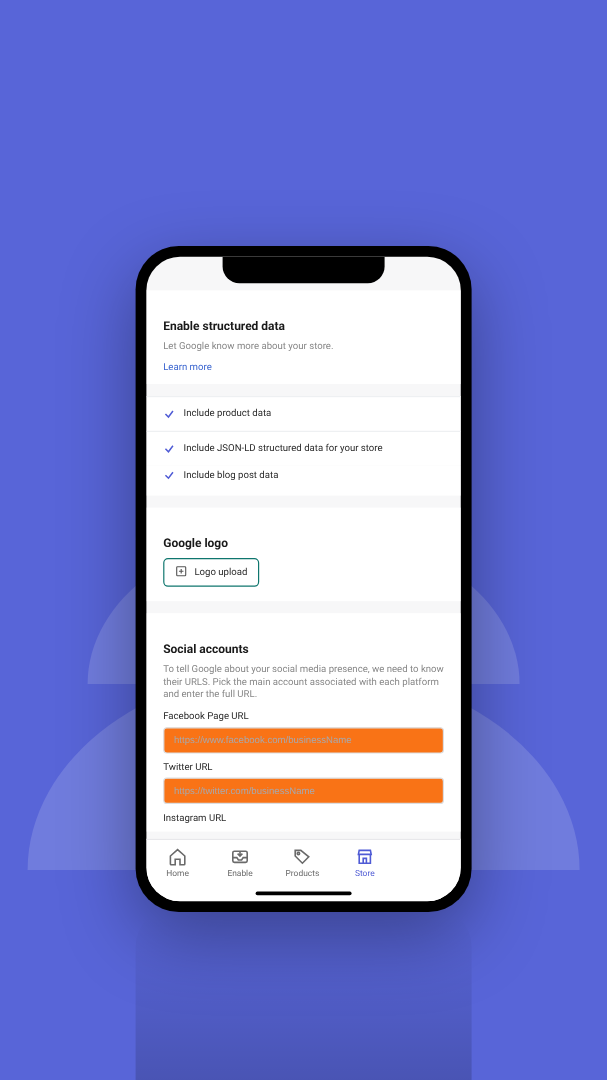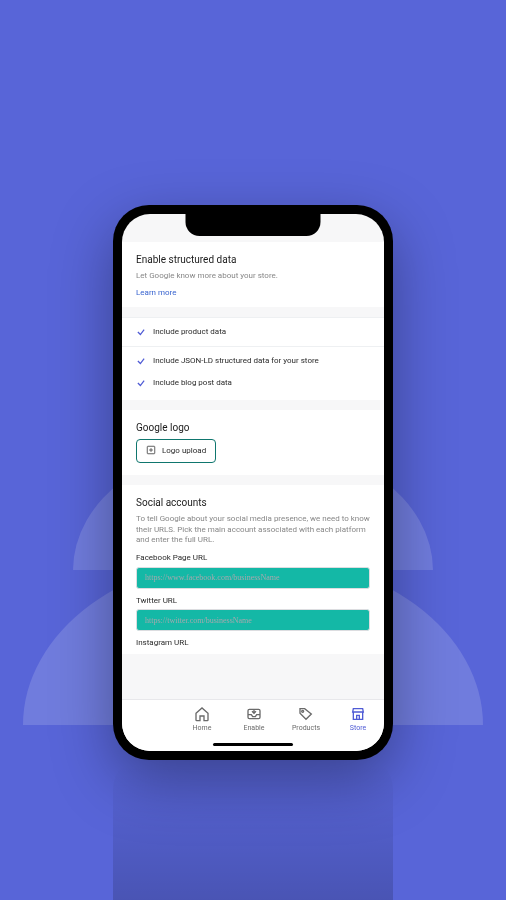--- a/index.html
+++ b/index.html
@@ -74,23 +74,24 @@
       padding-top: 28px;
     }
     
     .card {
       background: #fff;
       margin: 0 0 10px 0;
       padding: 12px 14px;
     }
     .card-title {
       font-size: 10px;
-      font-weight: 400;
+      font-weight: 700;
       color: #1a1a1a;
       margin-bottom: 6px;
+      margin-top: 13px;
     }
     .card-desc {
       font-size: 8px;
       color: #878787;
       line-height: 1.35;
       margin-bottom: 6px;
     }
     .link {
       font-size: 8px;
       color: #3964cf;
@@ -119,22 +120,21 @@
       margin: 7px 0 3px;
     }
     .textinput {
       width: 100%;
       border: 1px solid #dcdde0;
       border-radius: 3px;
       height: 22px;
       font-size: 8px;
       padding: 0 8px;
       color: #333;
-      background: #14b8a6;
-      font-family: Liberation Serif, serif;
+      background: #f97316;
     }
     .textinput::placeholder { color: #a7a8ad; }
     .upload-btn {
       display: inline-flex;
       align-items: center;
       gap: 6px;
       border: 1px solid #0f766e;
       border-radius: 4px;
       padding: 5px 9px;
       font-size: 8px;
@@ -142,21 +142,21 @@
       background: #fff;
     }
     
     .tabbar {
       position: absolute;
       bottom: 0; left: 0; right: 0;
       height: 52px;
       background: #fff;
       border-top: 1px solid #e8e8eb;
       display: flex;
-      justify-content: flex-end;
+      justify-content: flex-start;
       align-items: flex-start;
       padding-top: 6px;
     }
     .tab {
       display: flex;
       flex-direction: column;
       align-items: center;
       gap: 2px;
       font-size: 7px;
       color: #6a6a6a;

